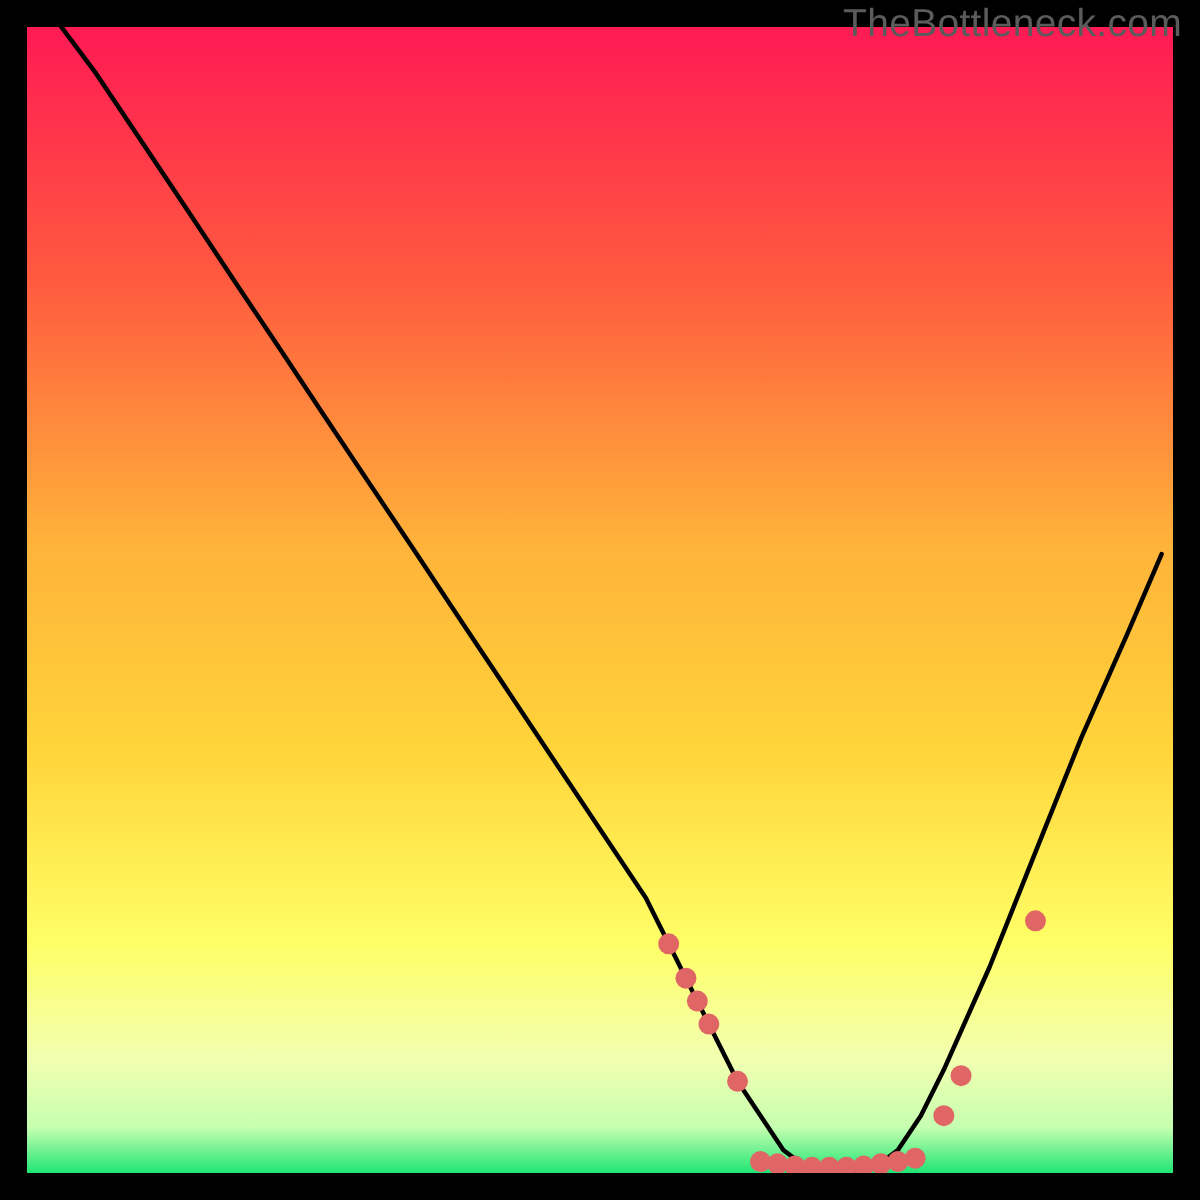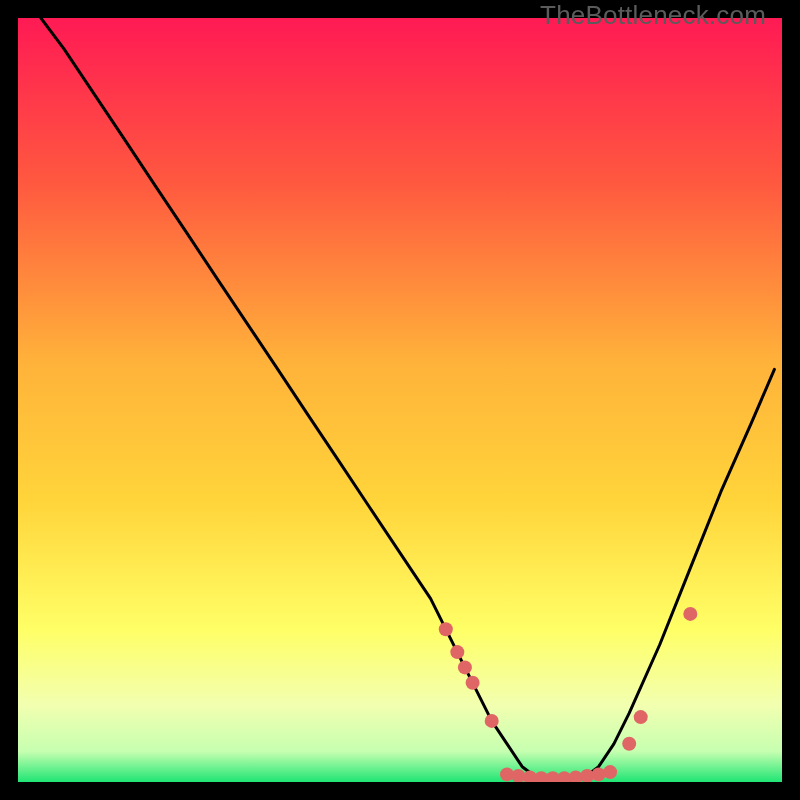--- a/index.html
+++ b/index.html
@@ -22,21 +22,21 @@
   .plot-area {
     position: absolute;
     left: 0;
     top: 0;
     width: 764px;
     height: 764px;
   }
   .watermark {
     position: absolute;
     top: 0;
-    right: 34px;
+    right: 12px;
     font-size: 26px;
     font-weight: 500;
     color: #5b5b5b;
     letter-spacing: 0.2px;
     font-family: Arial, Helvetica, sans-serif;
   }
 </style>
 </head>
 <body>
 

